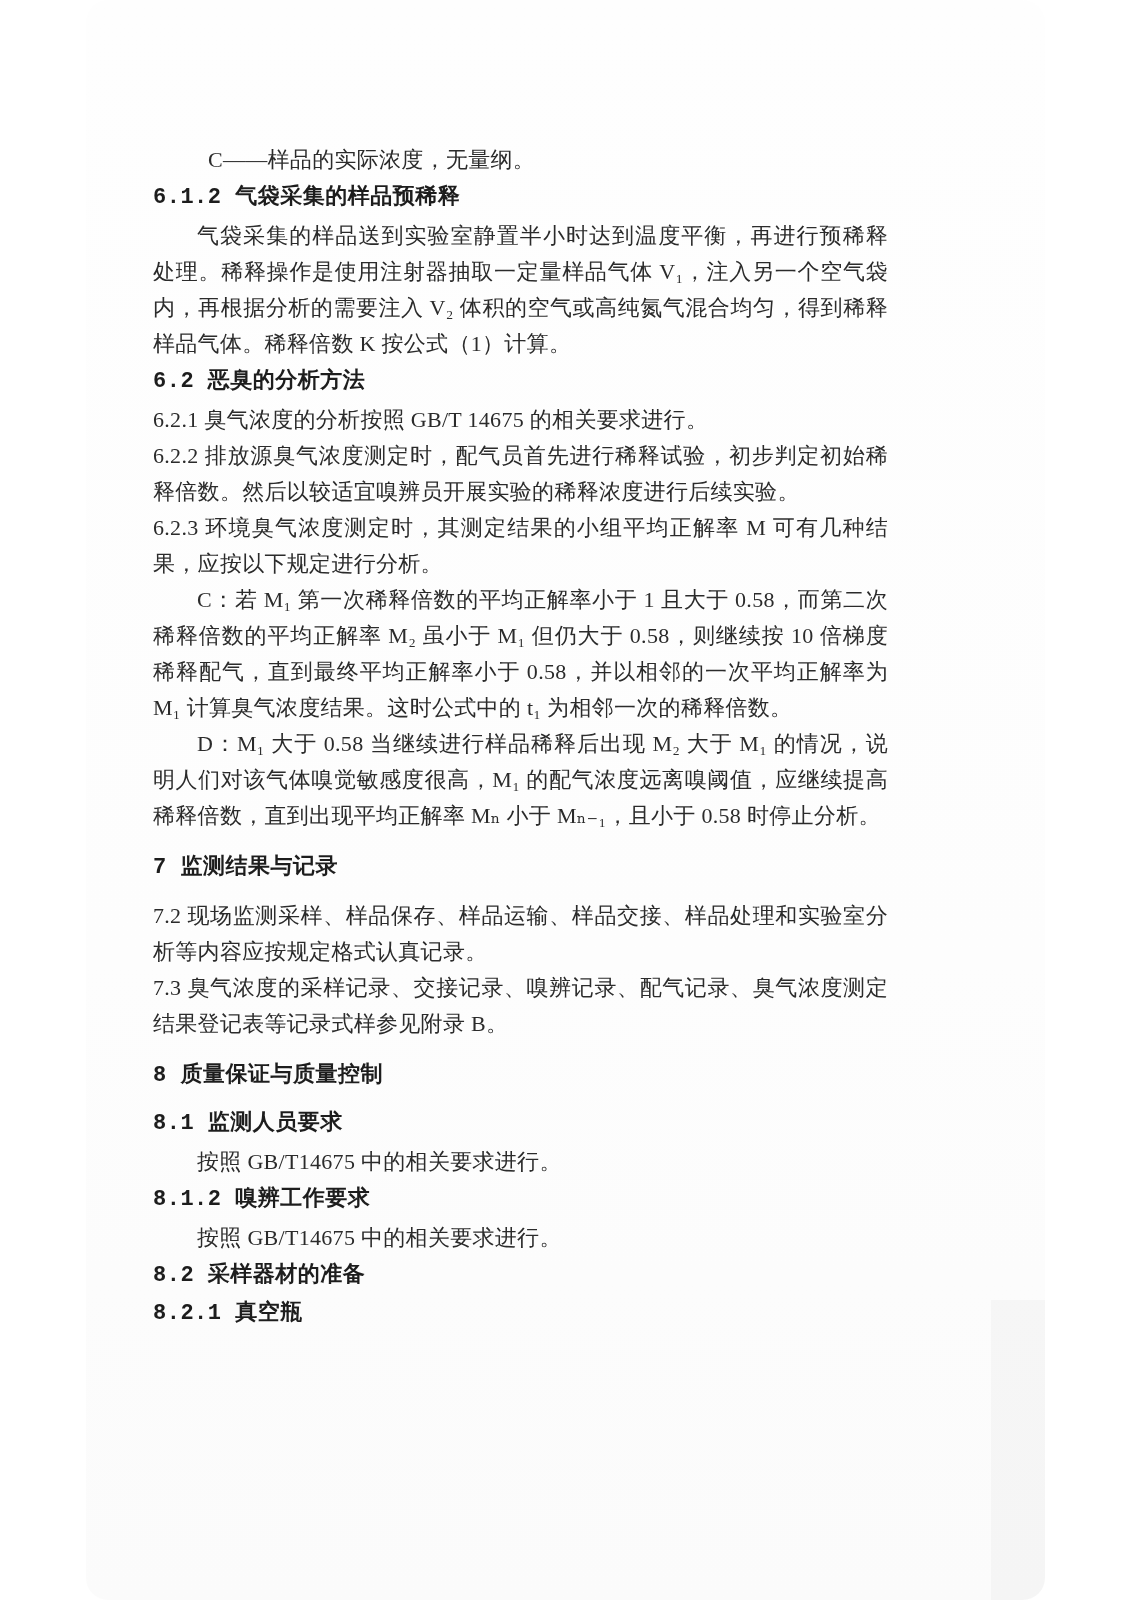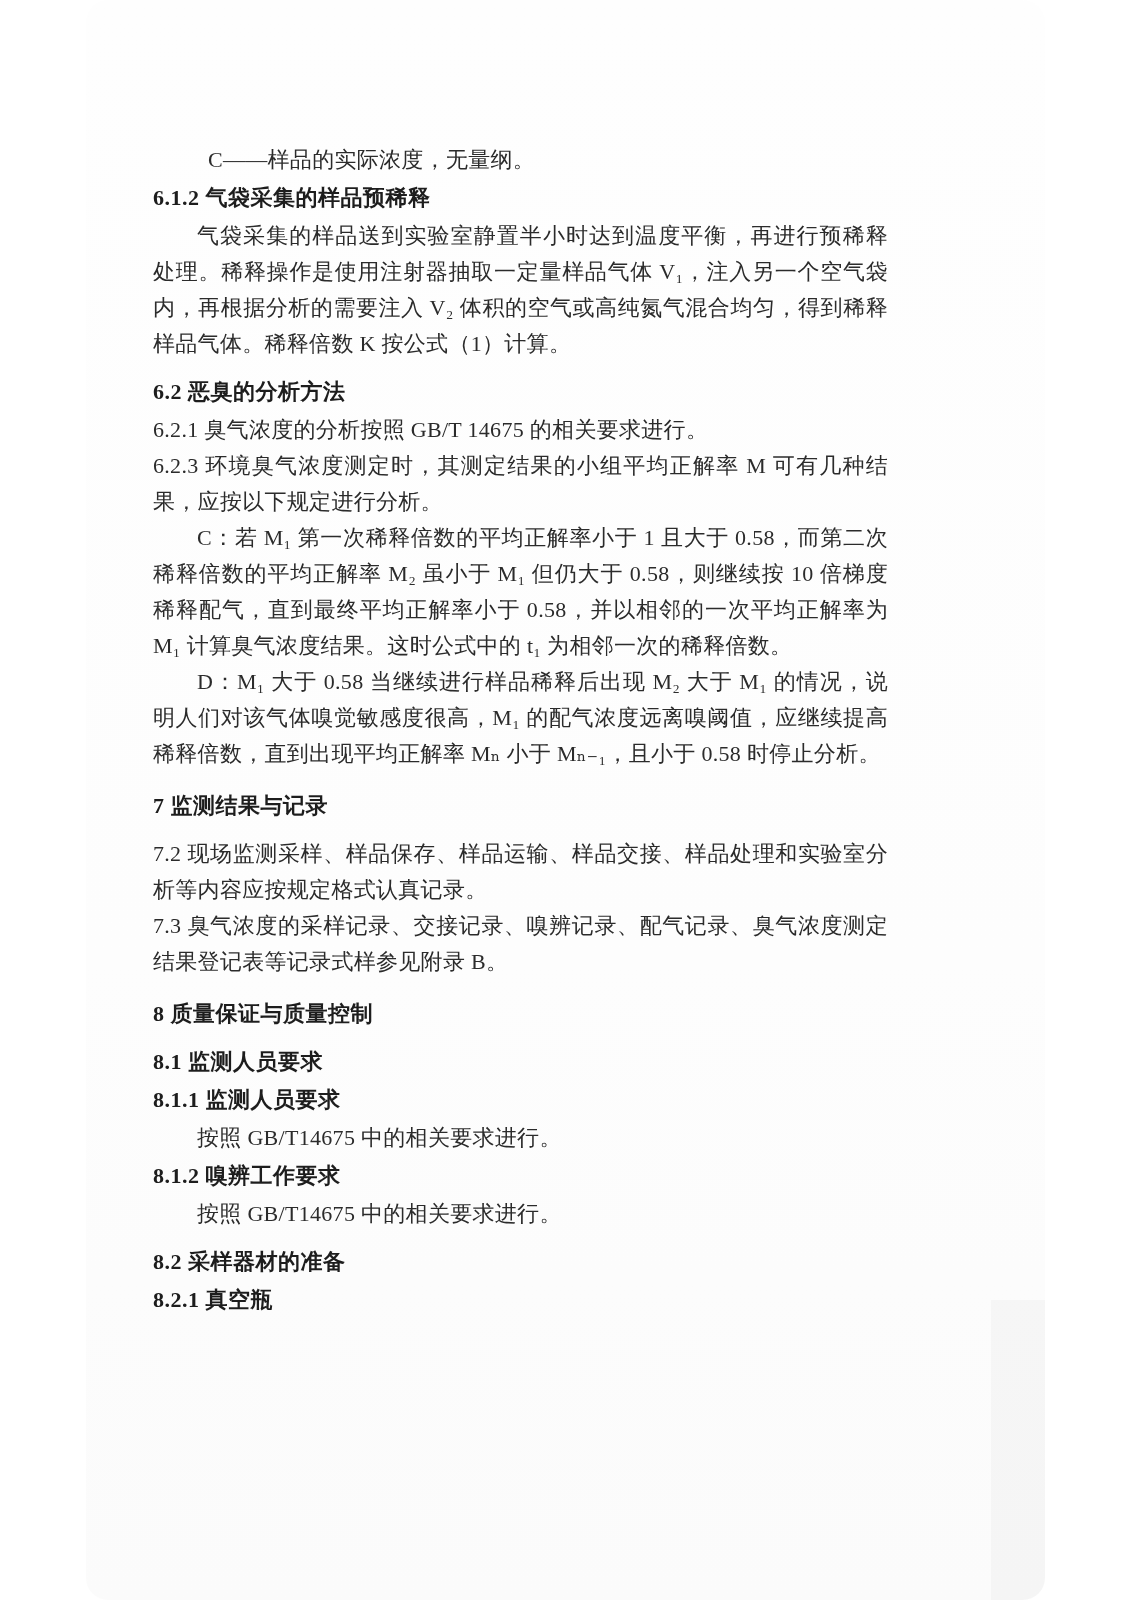--- a/index.html
+++ b/index.html
@@ -32,51 +32,51 @@
   p {
     margin: 0;
     font-size: 22px;
     line-height: 36px;
     text-align: justify;
     font-family: "Liberation Serif", "DejaVu Serif", serif;
     color: #2b2b2b;
     letter-spacing: 0.3px;
   }
   .h1x, .h2x, .h3x {
-    font-family: Liberation Serif, serif;
+    font-family: Liberation Mono, monospace;
     font-weight: bold;
     color: #1d1d1d;
     text-align: left;
     letter-spacing: 0.5px;
   }
   .h1x { margin-top: 16px; margin-bottom: 12px; }
-  .h2x { margin-top: 12px; margin-bottom: 2px; }
+  .h2x { margin-top: 2px; margin-bottom: 2px; }
   .h3x { margin-top: 2px; margin-bottom: 2px; }
   .indent { text-indent: 2em; }
   .indent-def { text-indent: 2.5em; }
 </style>
 </head>
 <body>
 
 <div class="page">
 
   <p class="indent-def">C——样品的实际浓度，无量纲。</p>
   <p class="h3x">6.1.2 气袋采集的样品预稀释</p>
   <p class="indent">气袋采集的样品送到实验室静置半小时达到温度平衡，再进行预稀释处理。稀释操作是使用注射器抽取一定量样品气体 V₁，注入另一个空气袋内，再根据分析的需要注入 V₂ 体积的空气或高纯氮气混合均匀，得到稀释样品气体。稀释倍数 K 按公式（1）计算。</p>
   <p class="h2x">6.2 恶臭的分析方法</p>
   <p>6.2.1 臭气浓度的分析按照 GB/T 14675 的相关要求进行。</p>
+  <p>6.2.2 排放源臭气浓度测定时，配气员首先进行稀释试验，初步判定初始稀释倍数。然后以较适宜嗅辨员开展实验的稀释浓度进行后续实验。</p>
   <p>6.2.3 环境臭气浓度测定时，其测定结果的小组平均正解率 M 可有几种结果，应按以下规定进行分析。</p>
   <p class="indent">C：若 M₁ 第一次稀释倍数的平均正解率小于 1 且大于 0.58，而第二次稀释倍数的平均正解率 M₂ 虽小于 M₁ 但仍大于 0.58，则继续按 10 倍梯度稀释配气，直到最终平均正解率小于 0.58，并以相邻的一次平均正解率为 M₁ 计算臭气浓度结果。这时公式中的 t₁ 为相邻一次的稀释倍数。</p>
   <p class="indent">D：M₁ 大于 0.58 当继续进行样品稀释后出现 M₂ 大于 M₁ 的情况，说明人们对该气体嗅觉敏感度很高，M₁ 的配气浓度远离嗅阈值，应继续提高稀释倍数，直到出现平均正解率 Mₙ 小于 Mₙ₋₁，且小于 0.58 时停止分析。</p>
   <p class="h1x">7 监测结果与记录</p>
   <p>7.2 现场监测采样、样品保存、样品运输、样品交接、样品处理和实验室分析等内容应按规定格式认真记录。</p>
   <p>7.3 臭气浓度的采样记录、交接记录、嗅辨记录、配气记录、臭气浓度测定结果登记表等记录式样参见附录 B。</p>
   <p class="h1x">8 质量保证与质量控制</p>
   <p class="h2x">8.1 监测人员要求</p>
-  <p class="h3x">8.1.1 监测人员要求</p>
   <p class="indent">按照 GB/T14675 中的相关要求进行。</p>
   <p class="h3x">8.1.2 嗅辨工作要求</p>
   <p class="indent">按照 GB/T14675 中的相关要求进行。</p>
   <p class="h2x">8.2 采样器材的准备</p>
   <p class="h3x">8.2.1 真空瓶</p>
 
   <div class="scan-shade"></div>
 </div>
 
 </body></html>

